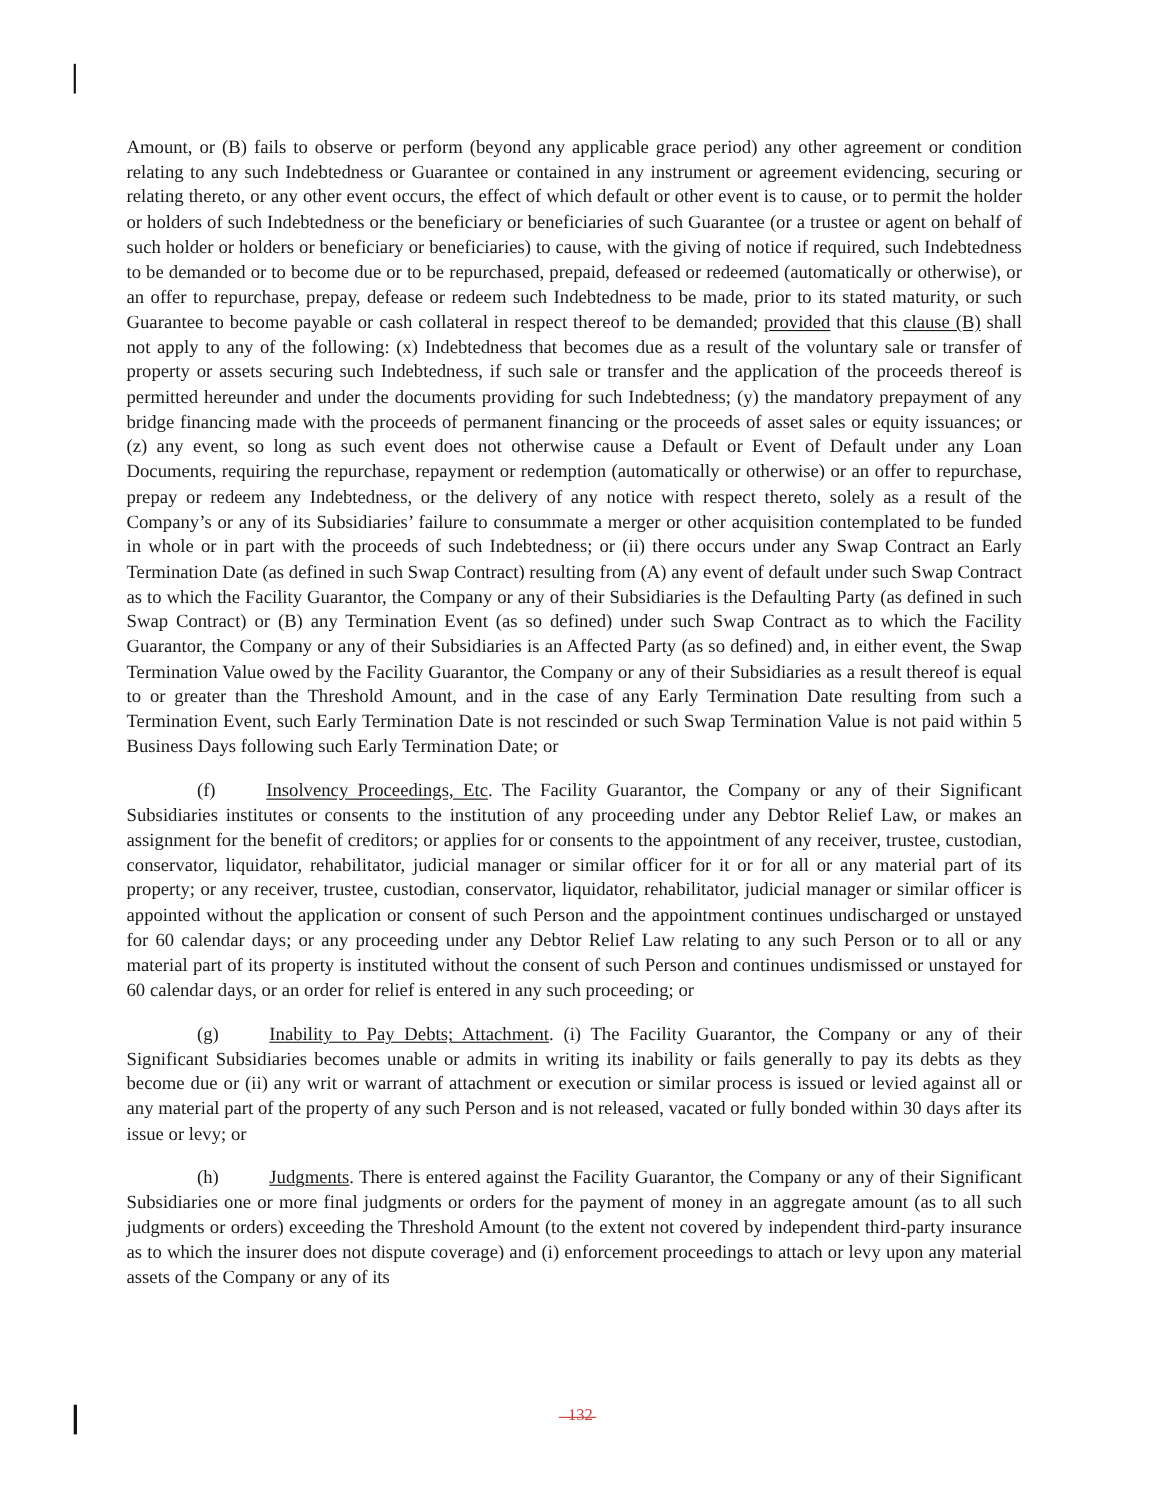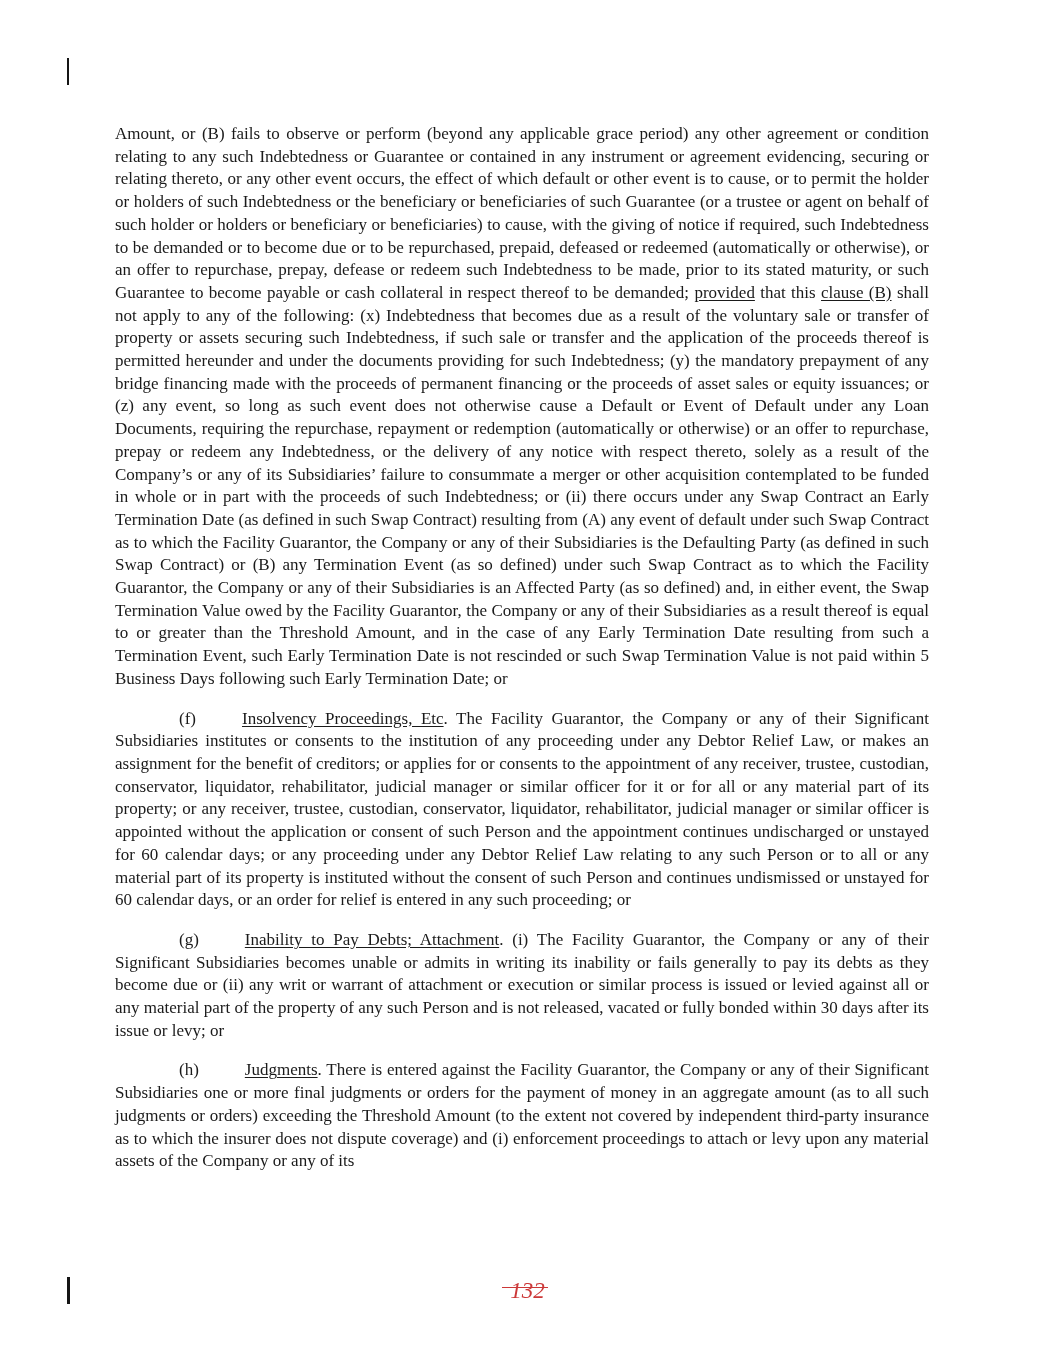--- a/index.html
+++ b/index.html
@@ -31,23 +31,22 @@
   .bar-top { left: 67px; top: 58px; width: 2px; height: 27px; }
   .bar-bottom { left: 67px; top: 1277px; width: 3px; height: 27px; }
   .footer {
     position: absolute;
     left: 0; top: 1278px; width: 100%;
     text-align: center;
   }
   .pageno {
     position: relative;
     display: inline-block;
-    font-size: 23px;
+    font-size: 15px;
     color: var(--red, #cc3838);
-    font-style: italic;
   }
   .pageno::after {
     content: "";
     position: absolute;
     left: -8px; right: -3px; top: 9px;
     border-top: 1.7px solid var(--red, #cc3838);
   }
 </style>
 </head>
 <body style="--red: #cc3838; --text-color: #1a1a1a;">

